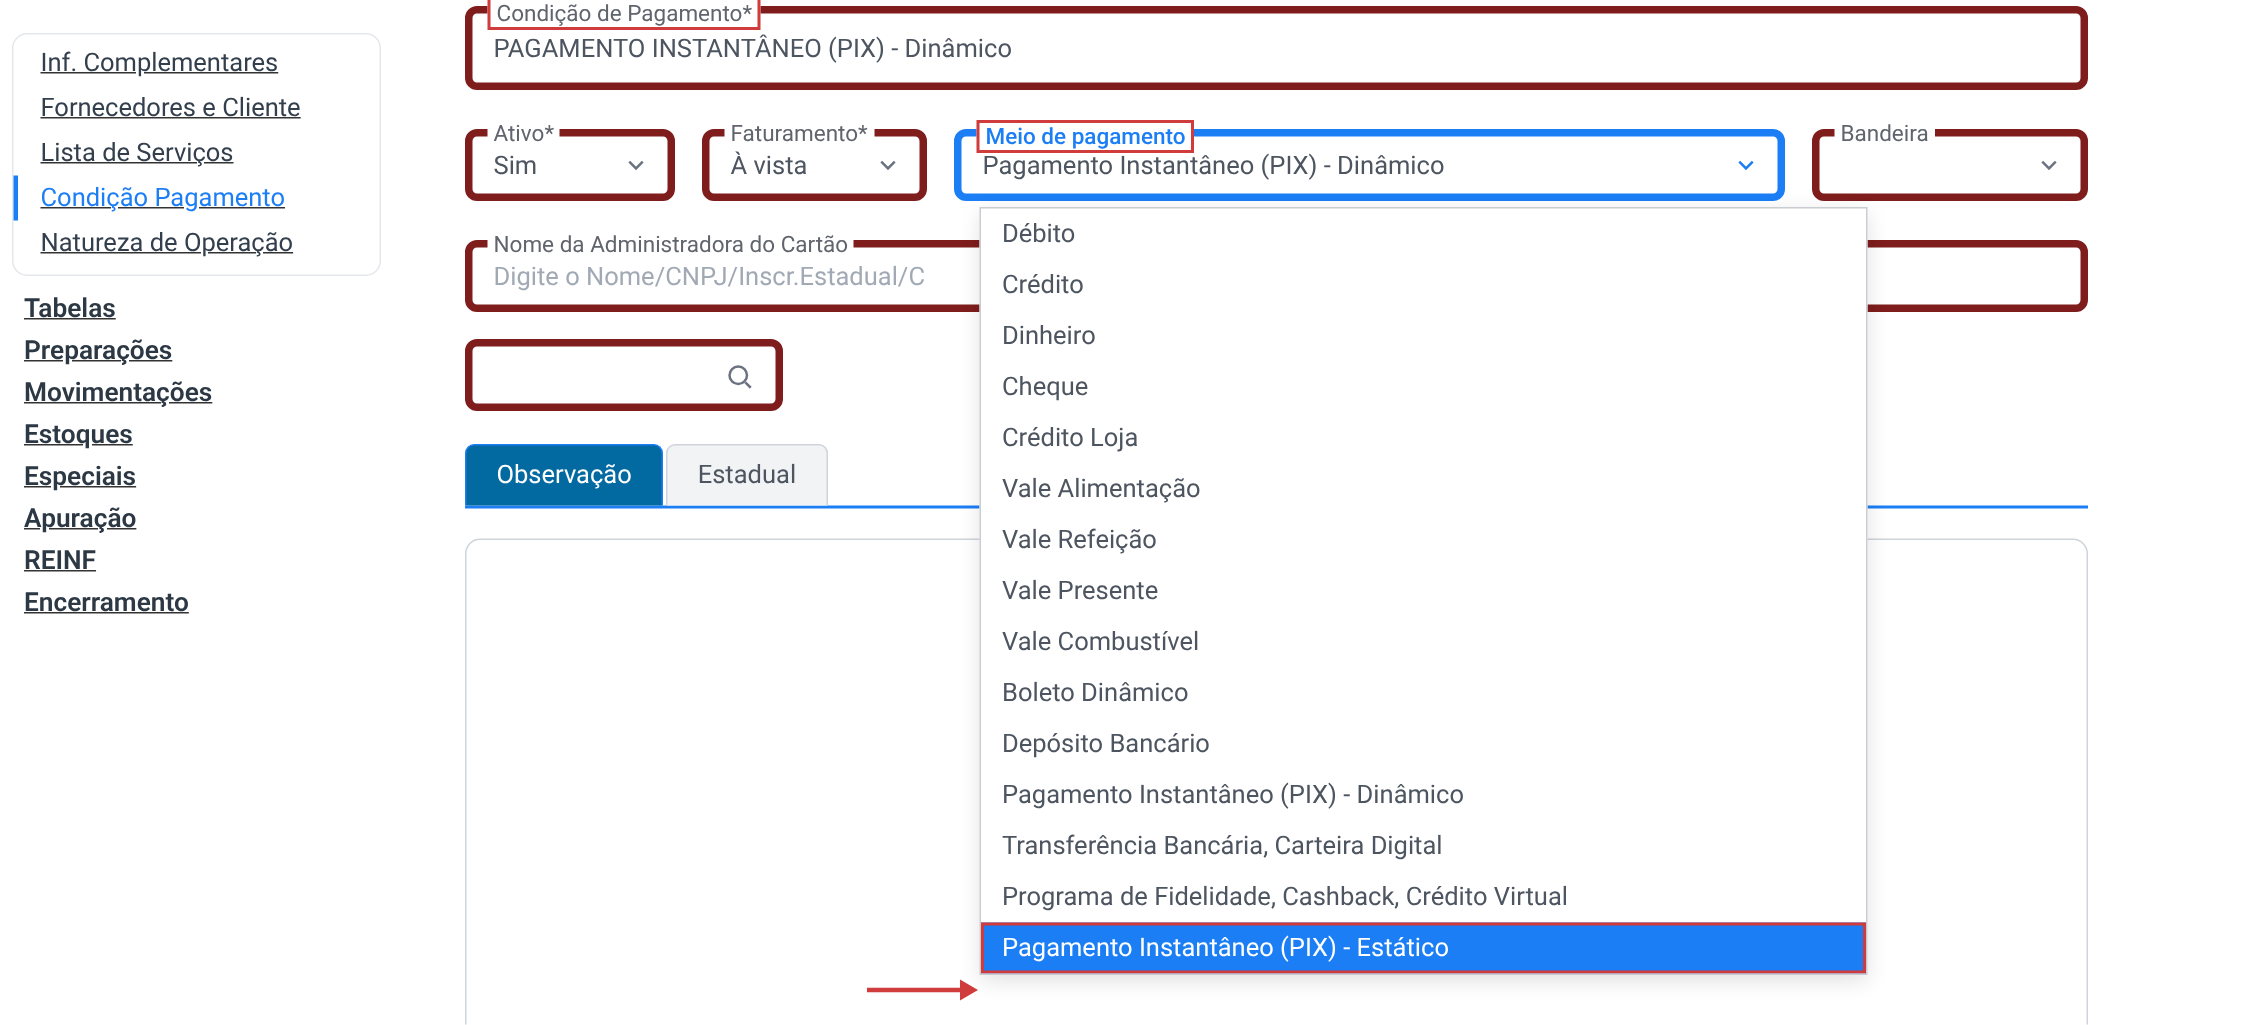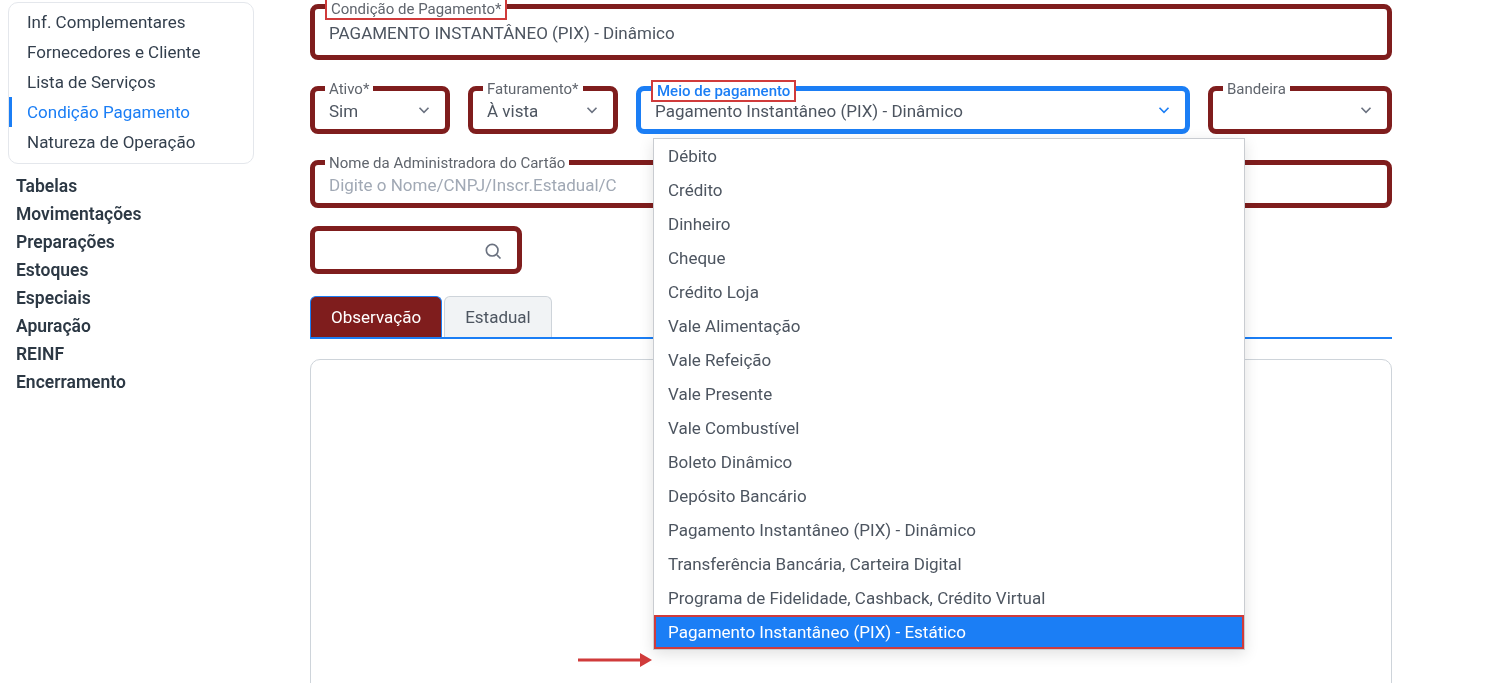--- a/index.html
+++ b/index.html
@@ -14,21 +14,22 @@
     position: relative;
   }
 
   .sidebar {
     position: absolute;
     left: 0;
     top: 0;
     width: 258px;
     height: 683px;
     background: #fff;
-    padding: 2px 0 0 8px;
+    padding: 22px 0 0 8px;
+    text-decoration: underline;
   }
   .sidebar-group-box {
     border: 1px solid #e4e7ec;
     border-radius: 10px;
     padding: 4px 0 6px 0;
     margin-bottom: 8px;
     width: 246px;
   }
   .sidebar-item {
     padding: 5px 0 5px 18px;
@@ -139,21 +140,21 @@
     font-size: 17px;
     color: #4d5560;
     background: #f1f3f5;
     border: 1px solid #ced4da;
     border-bottom: none;
     border-radius: 6px 6px 0 0;
     margin-right: 2px;
     cursor: pointer;
   }
   .tab.active {
-    background: #7f1d1d;
+    background: #0369a1;
     color: #fff;
     border-color: #1b7ef5;
   }
 
   .content-panel {
     width: 1082px;
     height: 380px;
     border: 1px solid #ced4da;
     border-radius: 10px;
     margin-top: 20px;
@@ -207,22 +208,22 @@
 
 <div class="sidebar">
   <div class="sidebar-group-box">
     <div class="sidebar-item">Inf. Complementares</div>
     <div class="sidebar-item">Fornecedores e Cliente</div>
     <div class="sidebar-item">Lista de Serviços</div>
     <div class="sidebar-item active">Condição Pagamento</div>
     <div class="sidebar-item">Natureza de Operação</div>
   </div>
   <div class="sidebar-heading">Tabelas</div>
+  <div class="sidebar-heading">Preparações</div>
   <div class="sidebar-heading">Movimentações</div>
-  <div class="sidebar-heading">Preparações</div>
   <div class="sidebar-heading">Estoques</div>
   <div class="sidebar-heading">Especiais</div>
   <div class="sidebar-heading">Apuração</div>
   <div class="sidebar-heading">REINF</div>
   <div class="sidebar-heading">Encerramento</div>
 </div>
 
 <div class="main">
 
   <div class="row1">

